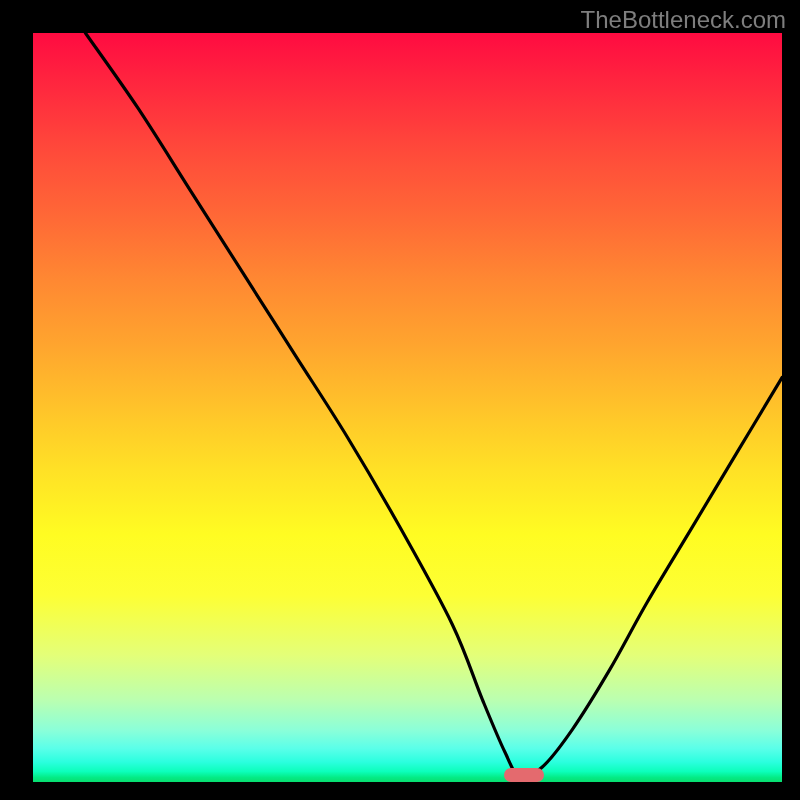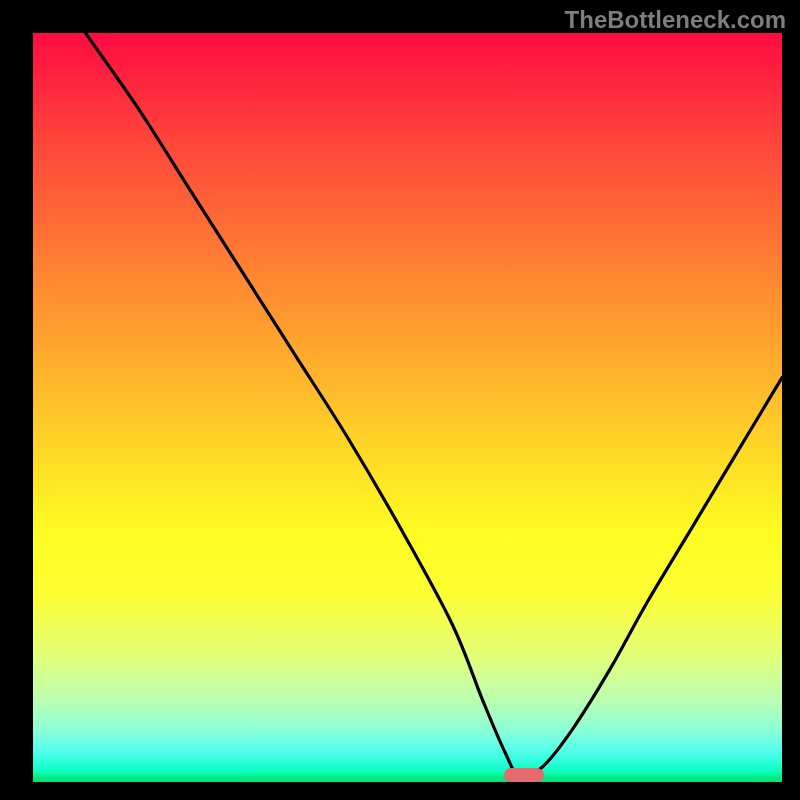--- a/index.html
+++ b/index.html
@@ -1,17 +1,17 @@
 <!DOCTYPE html>
 <html><head>
 <meta charset="utf-8">
 <style>
 *{margin:0;padding:0;box-sizing:border-box}
 body{background:#000;width:800px;height:800px;position:relative;font-family:Arial,sans-serif}
-.watermark{position:absolute;top:6px;right:14px;color:#7e7e7e;font-size:24px;font-weight:700;z-index:10}
+.watermark{position:absolute;top:6px;right:14px;color:#7e7e7e;font-size:24px;font-weight:400;z-index:10}
 .plot{position:absolute;left:33px;top:33px;width:749px;height:749px;overflow:hidden}
 .gradient{position:absolute;inset:0;background:linear-gradient(to bottom,
  #ff0b41 0%,
  #ff2b3e 8%,
  #ff4b3a 16%,
  #ff6a36 25%,
  #ff8832 33%,
  #ffa62e 42%,
  #ffc32a 50%,
  #ffe026 58%,

